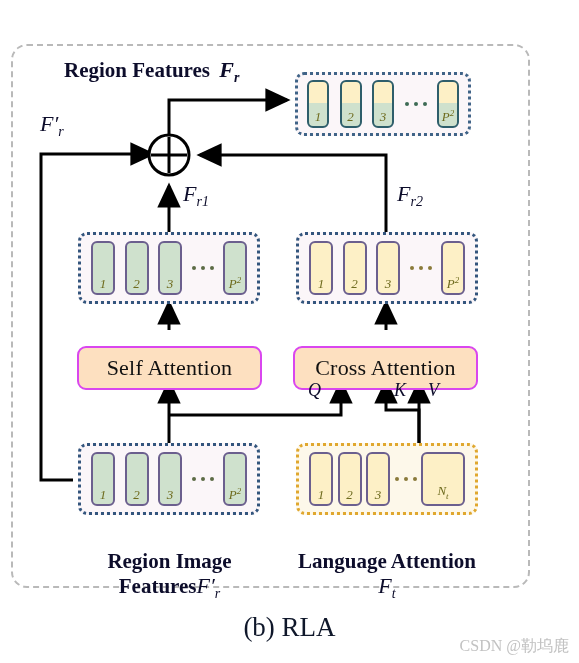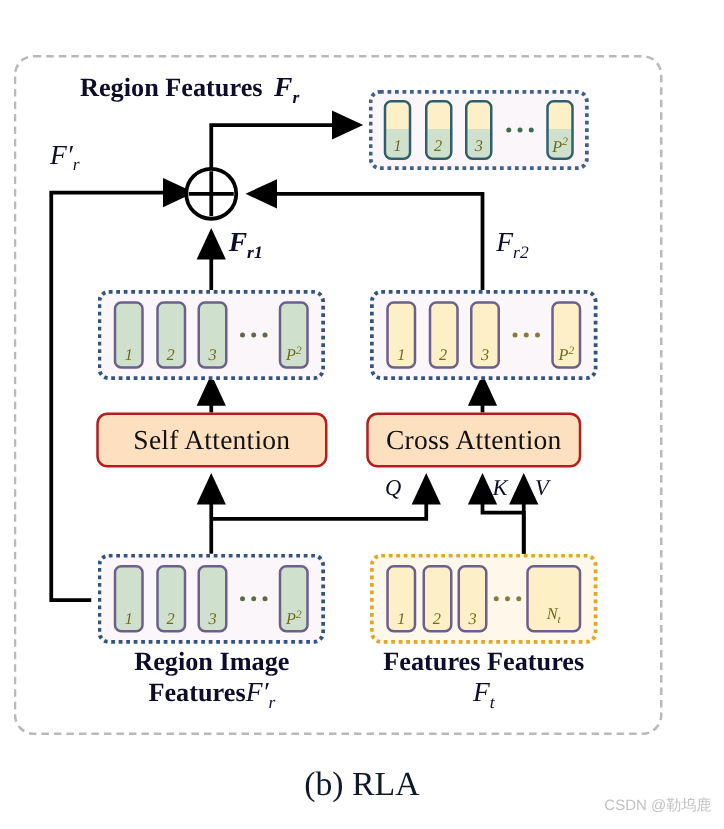--- a/index.html
+++ b/index.html
@@ -110,29 +110,30 @@
     border-radius: 50%;
     background: #5c6b46;
   }
   .ellipsis.gold i { background: #8a7a3a; }
   .ellipsis.mix i { background: #3d6b55; }
 
   
   .attn-box {
     position: absolute;
     box-sizing: border-box;
-    border: 2px solid #b91c1c;
+    border: 2px solid #d946ef;
     border-radius: 9px;
     background: #fde0c0;
     display: flex;
     align-items: center;
     justify-content: center;
     color: #111111;
     font-size: 22px;
     letter-spacing: 0.2px;
+    margin-top: 16px;
   }
 
   
   .lbl {
     position: absolute;
     color: #0d0d2b;
     white-space: nowrap;
     line-height: 1.12;
   }
   .lbl-big { font-size: 21px; font-weight: bold; }
@@ -154,27 +155,28 @@
     right: 0;
     top: 612px;
     text-align: center;
     font-size: 27px;
     color: #0f172a;
   }
   .watermark {
     position: absolute;
     right: 10px;
     top: 636px;
-    font-family: Liberation Sans, sans-serif;
-    font-size: 12px;
+    font-family: Liberation Serif, serif;
+    font-size: 16px;
     color: #c2c2c2;
     white-space: nowrap;
   }
   .two-line {
     text-align: center;
+    margin-top: 32px;
   }
 </style>
 </head>
 <body>
 
 <div id="root">
 
   <div class="outer-frame"></div>
 
   <svg class="svg-layer" viewBox="0 0 579 663" xmlns="http://www.w3.org/2000/svg">
@@ -254,21 +256,21 @@
     <div class="ellipsis">
       <i></i>
         <i></i>
         <i></i>
     </div>
     <div class="cell cell-green" style="width:24px;height:54px;">
       <span class="cell-label"><span>P</span><sup>2</sup></span>
     </div>
   </div>
 
-  <div class="lbl lbl-math" style="left:183px; top:182px;font-weight:bold;">
+  <div class="lbl lbl-math" style="left:183px; top:182px;">
     <span>F</span><sub>r1</sub>
   </div>
 
   <div class="token-group tg-blue-dot" style="left:296px; top:232px; width:182px; height:72px; padding:0 10px;">
     <div class="cell cell-yellow" style="width:24px;height:54px;">
       <span class="cell-label">1</span>
     </div>
     <div class="cell cell-yellow" style="width:24px;height:54px;">
       <span class="cell-label">2</span>
     </div>
@@ -286,21 +288,21 @@
   </div>
 
   <div class="lbl lbl-math" style="left:397px; top:182px;">
     <span>F</span><sub>r2</sub>
   </div>
 
   <div class="attn-box" style="left:77px; top:330px; width:185px; height:44px;">
     <span>Self Attention</span>
   </div>
 
-  <div class="attn-box" style="left:293px; top:330px; width:172px; height:44px;">
+  <div class="attn-box" style="left:293px; top:330px; width:185px; height:44px;">
     <span>Cross Attention</span>
   </div>
 
   <div class="lbl lbl-qkv" style="left:308px; top:380px;">Q</div>
   <div class="lbl lbl-qkv" style="left:394px; top:380px;">K</div>
   <div class="lbl lbl-qkv" style="left:428px; top:380px;">V</div>
 
   <div class="token-group tg-blue-dot" style="left:78px; top:443px; width:182px; height:72px; padding:0 10px;">
     <div class="cell cell-green" style="width:24px;height:54px;">
       <span class="cell-label">1</span>
@@ -343,20 +345,20 @@
       <i></i>
         <i></i>
         <i></i>
     </div>
     <div class="cell cell-yellow" style="width:44px;height:54px;">
       <span class="cell-label"><span>N</span><sub>t</sub></span>
     </div>
   </div>
 
   <div class="lbl two-line" style="left:282px; top:518px; width:210px;">
-    <div class="lbl-big">Features Features</div>
+    <div class="lbl-big">Language Attention</div>
     <div class="lbl-math" style="text-align:center;"><span>F</span><sub>t</sub></div>
   </div>
 
   <div class="caption">(b) RLA</div>
   <div class="watermark">CSDN @勒坞鹿</div>
 
 </div>
 
 </body></html>

